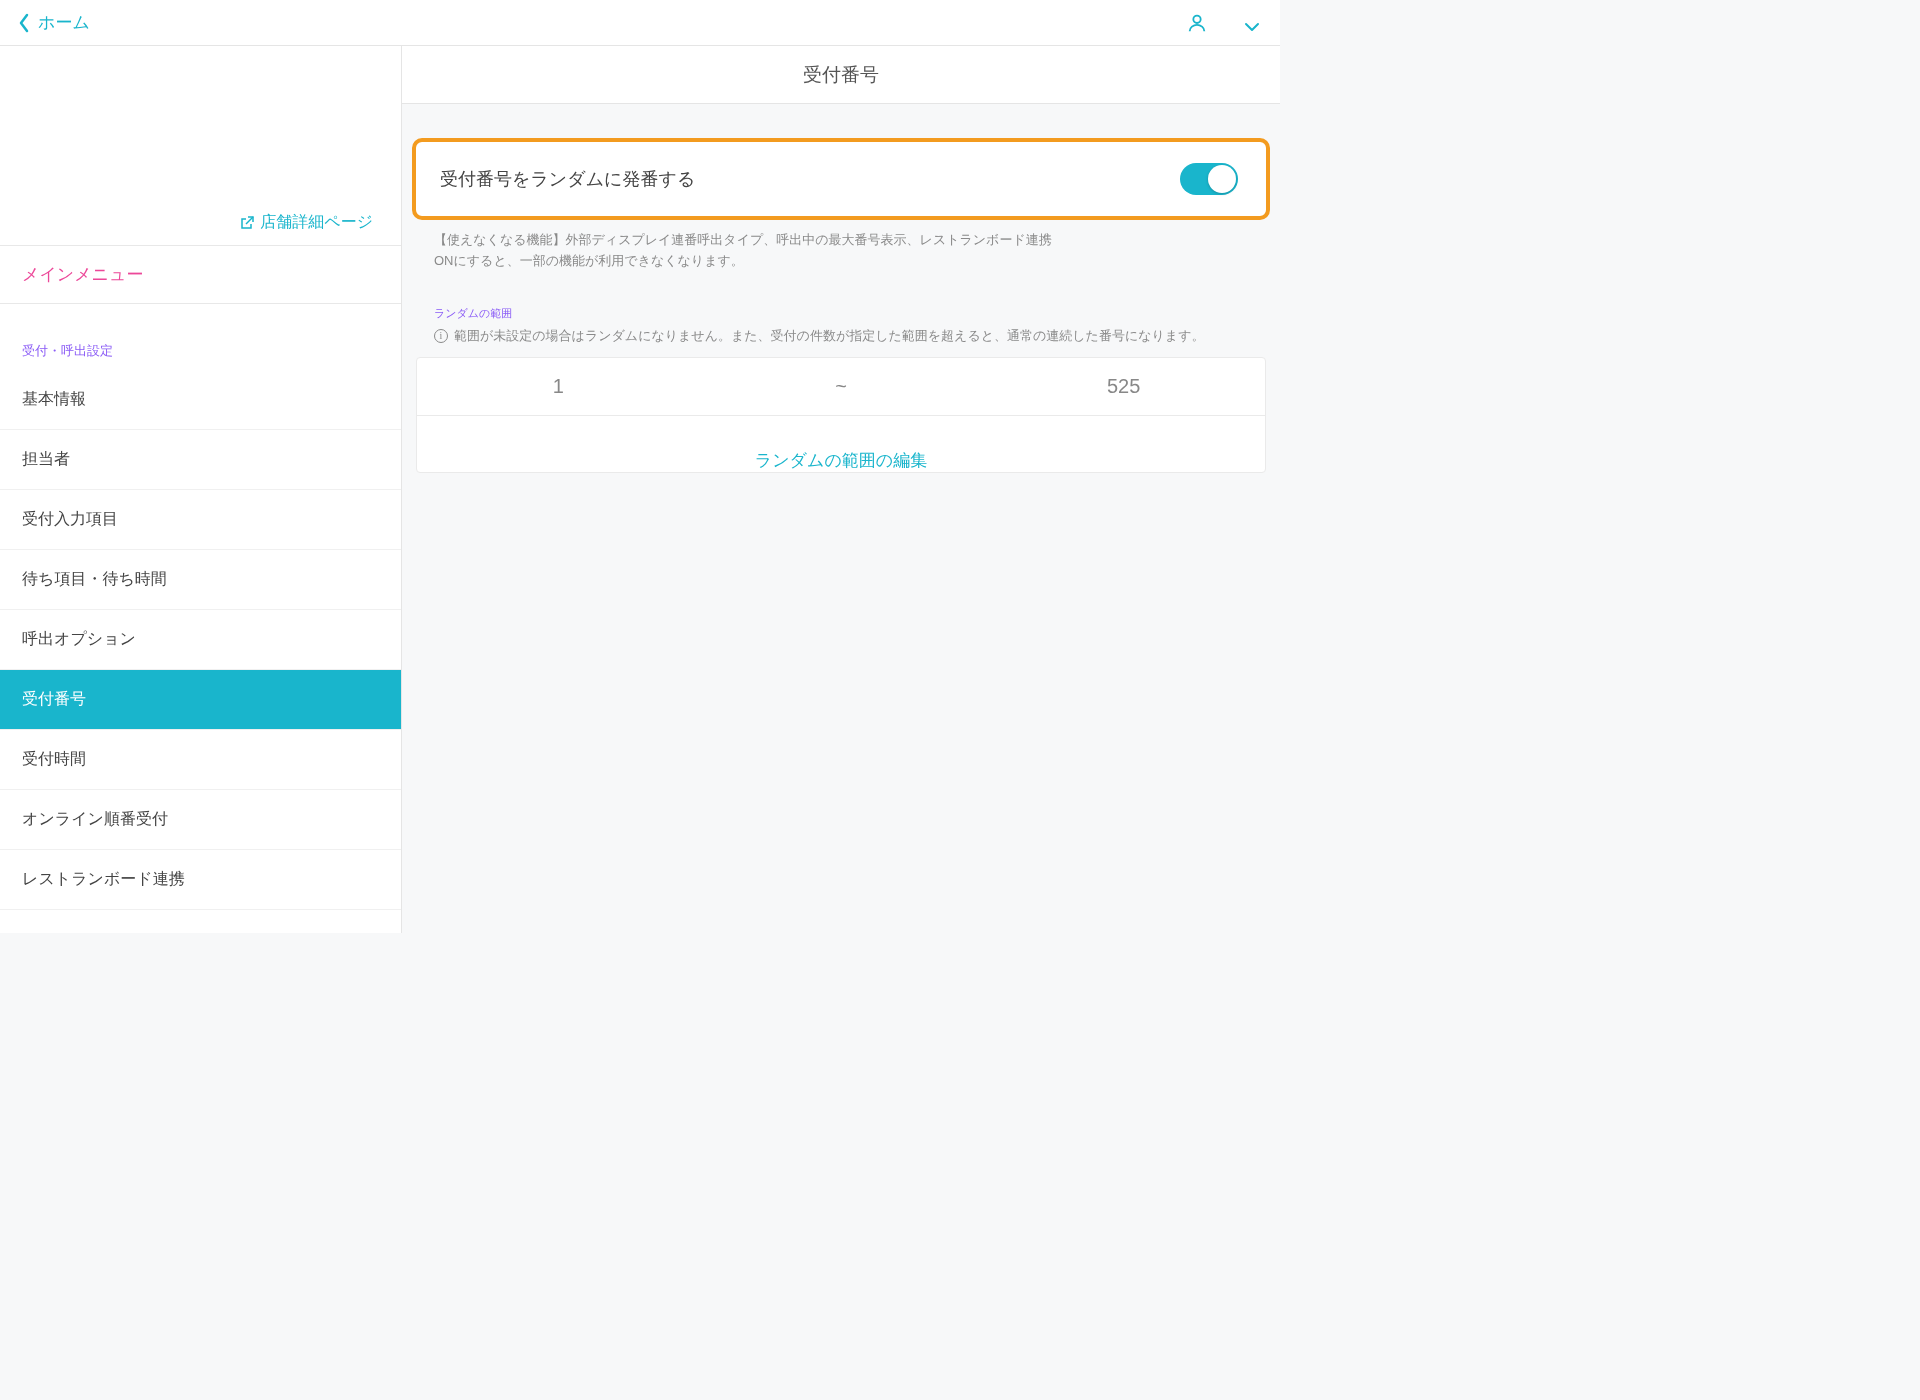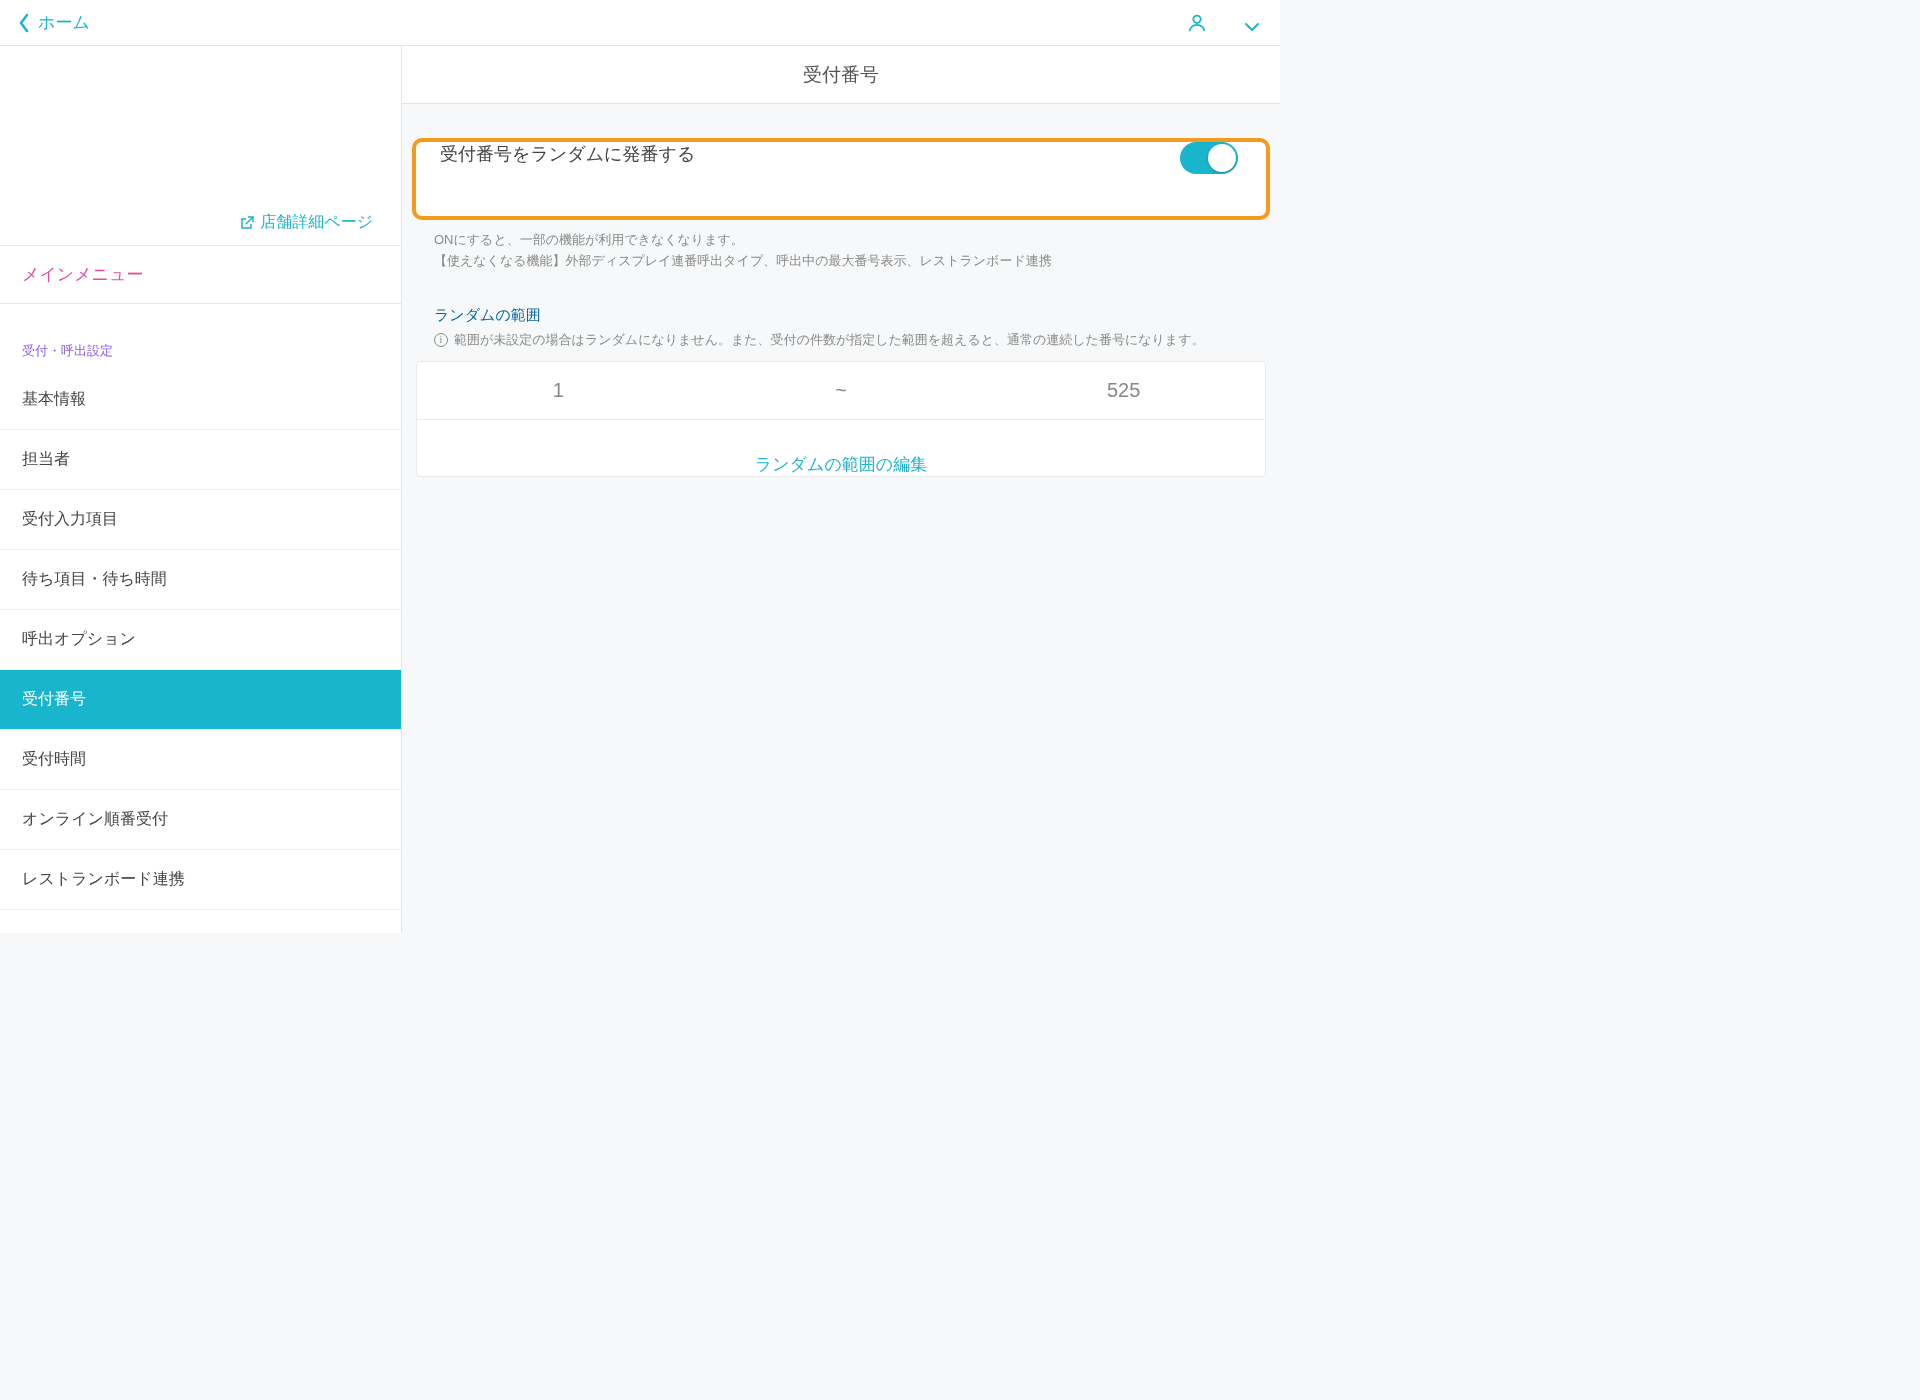--- a/index.html
+++ b/index.html
@@ -136,21 +136,21 @@
     .content-body {
       padding: 34px 0 0 0;
     }
     .highlight-box {
       margin: 0 10px;
       border: 4px solid #f39b1f;
       border-radius: 10px;
       background: #fff;
       height: 82px;
       display: flex;
-      align-items: flex-start;
+      align-items: center;
       justify-content: space-between;
       padding: 0 28px 0 24px;
     }
     .toggle-label {
       font-size: 18px;
       color: #444;
     }
     .toggle {
       width: 58px;
       height: 32px;
@@ -170,22 +170,22 @@
       box-shadow: 0 1px 3px rgba(0,0,0,0.2);
     }
     .help-text {
       padding: 10px 32px 0 32px;
       font-size: 13px;
       color: #8a8a8a;
       line-height: 1.6;
     }
     .range-label {
       padding: 34px 32px 6px 32px;
-      font-size: 15px;
-      color: #0369a1;
+      font-size: 11px;
+      color: #8b5cf6;
     }
     .range-info {
       padding: 0 32px 12px 32px;
       font-size: 13px;
       color: #8a8a8a;
       display: flex;
       align-items: center;
       gap: 6px;
     }
     .info-icon {
@@ -306,22 +306,22 @@
   <div class="content">
     <div class="content-header">受付番号</div>
     <div class="content-body">
       <div class="highlight-box">
         <div class="toggle-label">受付番号をランダムに発番する</div>
         <div class="toggle">
           <div class="toggle-knob"></div>
         </div>
       </div>
       <div class="help-text">
+        <div>【使えなくなる機能】外部ディスプレイ連番呼出タイプ、呼出中の最大番号表示、レストランボード連携</div>
         <div>ONにすると、一部の機能が利用できなくなります。</div>
-        <div>【使えなくなる機能】外部ディスプレイ連番呼出タイプ、呼出中の最大番号表示、レストランボード連携</div>
       </div>
       <div class="range-label">ランダムの範囲</div>
       <div class="range-info">
         <span class="info-icon">i</span>
         <span>範囲が未設定の場合はランダムになりません。また、受付の件数が指定した範囲を超えると、通常の連続した番号になります。</span>
       </div>
       <div class="range-card">
         <div class="range-row">
           <div class="range-val">1</div>
           <div class="range-sep">~</div>

